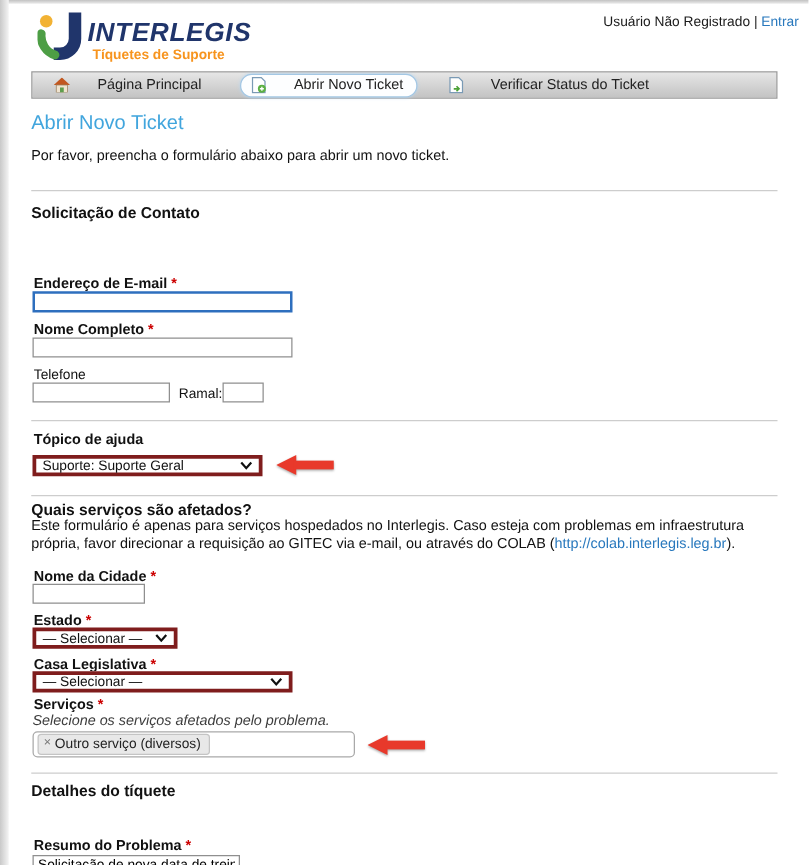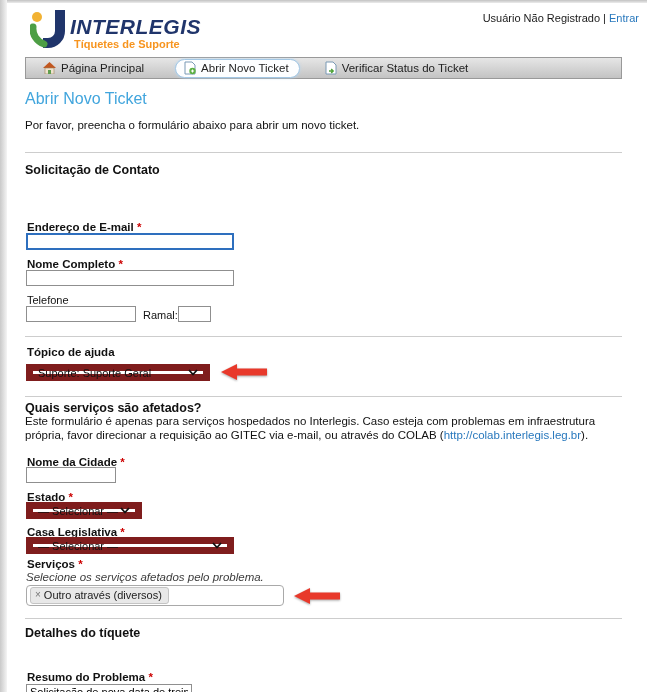--- a/index.html
+++ b/index.html
@@ -18,21 +18,21 @@
                 font-weight:bold; letter-spacing:.5px; color:#20356b; }
   .brand-sub  { position:absolute; left:74px; top:38px; font-size:11px; font-weight:bold;
                 color:#f7941e; }
   .user-area  { position:absolute; top:12px; right:8px; font-size:11px; color:#1a1a1a; }
   .user-area a{ color:#2878bd; text-decoration:none; cursor:pointer; }
 
   
   .navbar { position:absolute; left:25px; top:57px; width:597px; height:22px;
             background:linear-gradient(#e6e6e6,#c3c3c3); border:1px solid #999;
             display:flex; align-items:center; font-size:11.5px; color:#222; }
-  .nav-item { display:flex; align-items:center; gap:5px; cursor:pointer; white-space:nowrap; }
+  .nav-item { display:flex; align-items:center; gap:22px; cursor:pointer; white-space:nowrap; }
   .nav-item.first  { margin-left:17px; }
   .nav-item.active { margin-left:31px; background:#fdfeff; border:1px solid #a3c7e4;
                      box-shadow:0 0 3px #b9d6ee; border-radius:11px; padding:1px 10px 2px 8px; }
   .nav-item.last   { margin-left:25px; }
 
   
   .page-title { position:absolute; left:25px; top:90px; font-size:16px; font-weight:normal;
                 color:#41a5dd; }
   .page-intro { position:absolute; left:25px; top:119px; font-size:11.5px; }
   .hr { position:absolute; left:25px; width:597px; height:1px; background:#cdcdcd; }
@@ -40,21 +40,21 @@
   .sec-desc    { position:absolute; left:25px; font-size:11.5px; }
 
   .field-label { position:absolute; left:27px; font-size:11.5px; font-weight:bold; }
   .plain-label { position:absolute; left:27px; font-size:11px;text-align:right; }
   .req { color:#cc0000; font-weight:bold; }
 
   input.txt { position:absolute; border:1px solid #8f8f8f; background:#fff; height:16px;
               font-family:inherit; font-size:11px; padding:0 3px; }
   input.focused { border:2px solid #2e6fbe; height:17px; }
 
-  .select { position:absolute; height:17px; border:7px solid #7f1d1d; background:#fff;
+  .select { position:absolute; height:17px; border:3px solid #7f1d1d; background:#fff;
             display:flex; align-items:center; justify-content:space-between;
             padding:0 5px; font-size:11px; cursor:pointer; }
   .select .sel-text { white-space:nowrap; overflow:hidden; }
 
   .para { position:absolute; left:25px; width:594px; font-size:11.5px; line-height:13.5px; }
   .para a { color:#2878bd; text-decoration:none; }
 
   .hint { position:absolute; left:26px; font-size:11.5px; font-style:italic; color:#3c3c3c; }
 
   .multiselect { position:absolute; left:26px; top:585px; width:258px; height:21px;
@@ -186,21 +186,21 @@
 
   <div class="field-label" style="top:558px">
     <span>Serviços</span>
     <span class="req">*</span>
   </div>
   <div class="hint" style="top:571px">Selecione os serviços afetados pelo problema.</div>
 
   <div class="multiselect">
     <span class="tag">
       <span class="x">×</span>
-      <span>Outro através (diversos)</span>
+      <span>Outro serviço (diversos)</span>
     </span>
   </div>
   <svg class="arrow" style="left:294px; top:588px" width="48" height="16" viewBox="0 0 48 16">
     <polygon points="0,8 16,0 16,16" fill="#e8392b"></polygon>
     <rect x="14" y="4.5" width="32" height="7" fill="#e8392b"></rect>
   </svg>
 
   <div class="hr" style="top:618px"></div>
 
   <div class="sec-heading" style="top:626px">Detalhes do tíquete</div>

